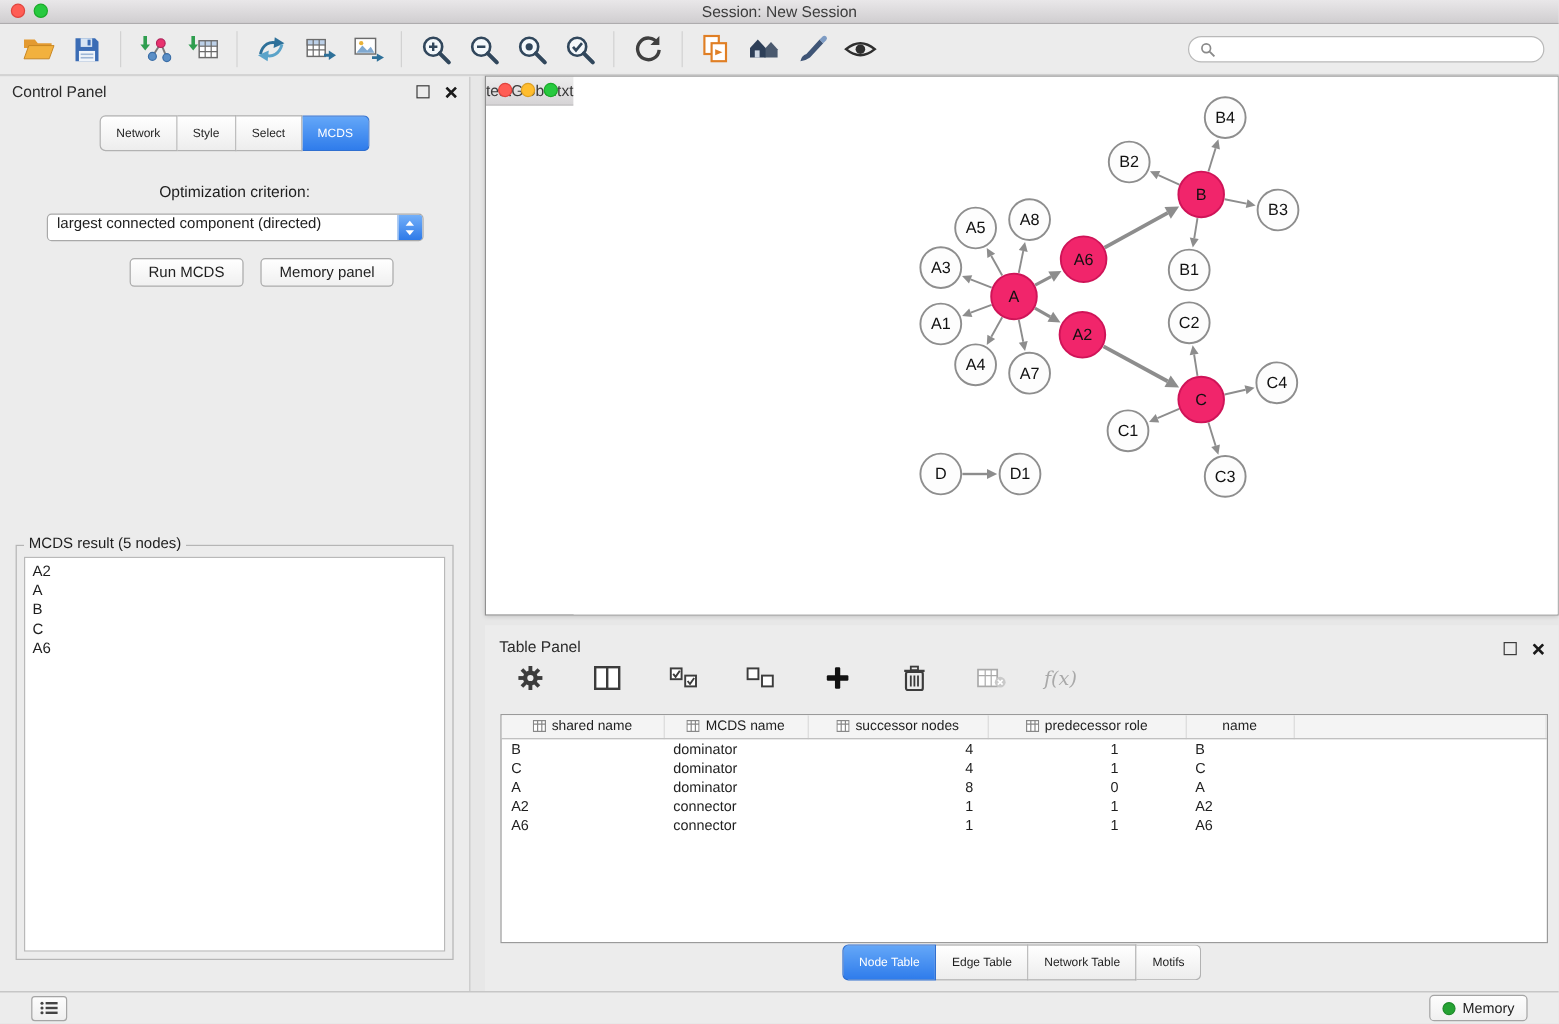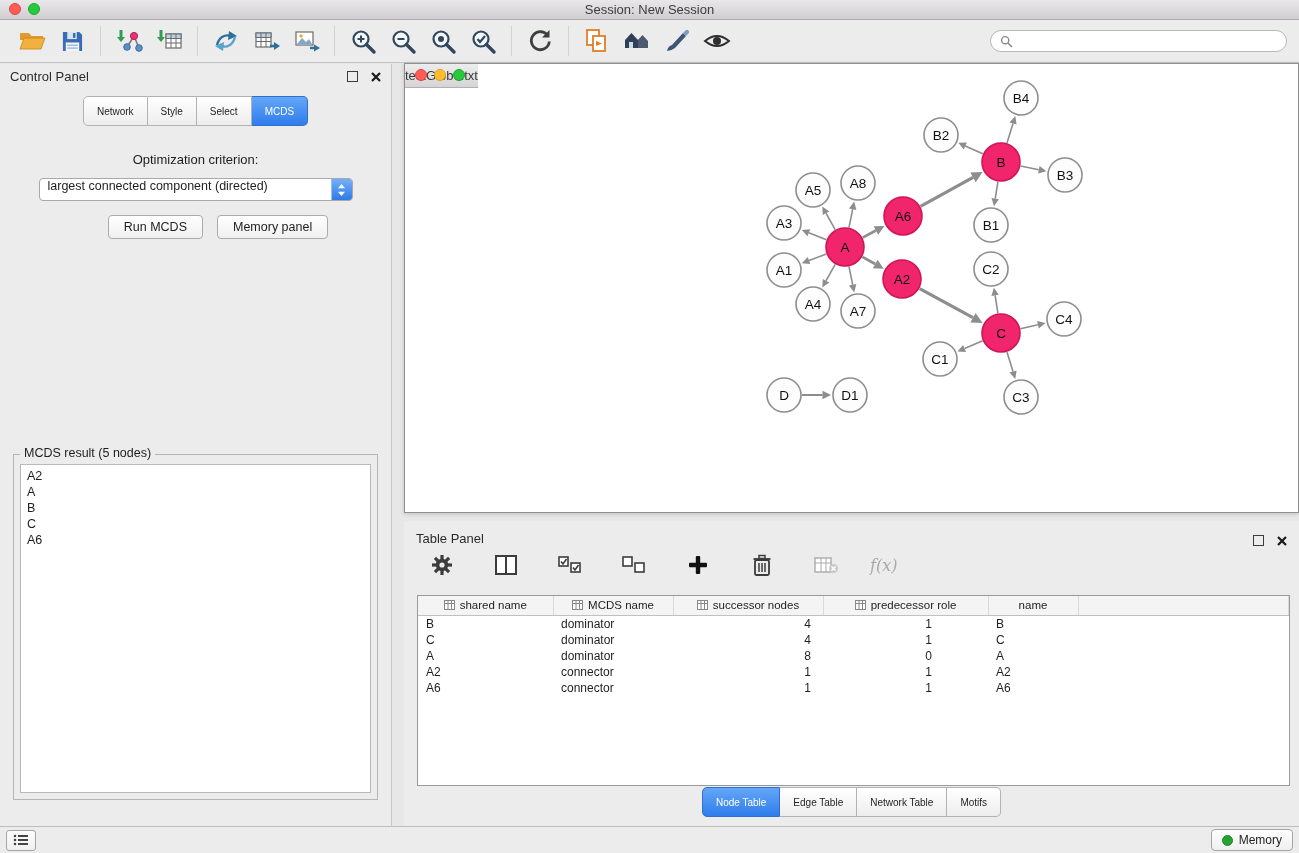--- a/index.html
+++ b/index.html
@@ -76,21 +76,21 @@
   .node-table th{height:19px;background:#f4f4f4;border-right:1px solid #d9d9d9;border-bottom:1px solid #c0c0c0;
     font-weight:normal;font-size:11.5px;padding:0 4px;box-sizing:border-box;}
   .th-inner{display:flex;align-items:center;justify-content:center;gap:5px;}
   .node-table td{height:16px;line-height:16px;font-size:12px;padding:0 8px;white-space:nowrap;overflow:hidden;box-sizing:border-box;}
   .node-table td.c2{text-align:right;padding-right:12px;}
   .node-table td.c3{text-align:right;padding-right:56px;}
   .tp-tabs{position:absolute;bottom:9px;left:0;right:0;display:flex;justify-content:center;}
 
   
   .statusbar{position:absolute;left:0;bottom:0;right:0;height:27px;background:#ececec;border-top:1px solid #bdbdbd;
-    display:flex;align-items:center;padding:0 6px;box-sizing:border-box;text-align:center;}
+    display:flex;align-items:center;padding:0 26px;box-sizing:border-box;text-align:center;}
   .sb-left-btn{width:28px;height:19px;border:1px solid #a5a5a5;border-radius:3px;
     background:linear-gradient(#fdfdfd,#efefef);display:flex;align-items:center;justify-content:center;}
   .memory-btn{margin-left:auto;height:20px;border:1px solid #a5a5a5;border-radius:4px;
     background:linear-gradient(#fdfdfd,#f0f0f0);display:flex;align-items:center;gap:6px;padding:0 10px;font-size:12px;}
   .memory-dot{width:11px;height:11px;border-radius:50%;background:#25a233;border:1px solid #1d8a2a;box-sizing:border-box;}
 </style>
 </head>
 <body>
 
 <div class="titlebar">

